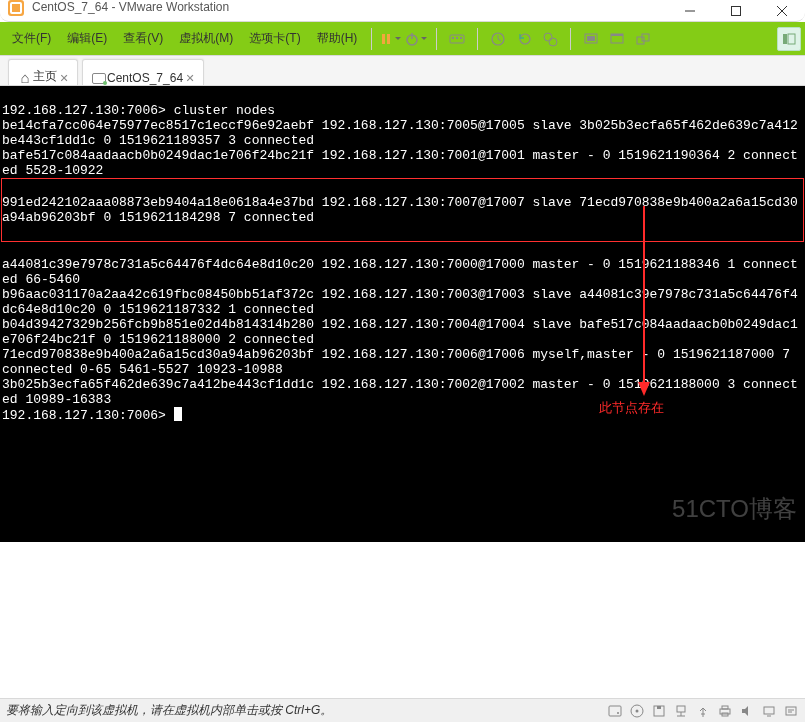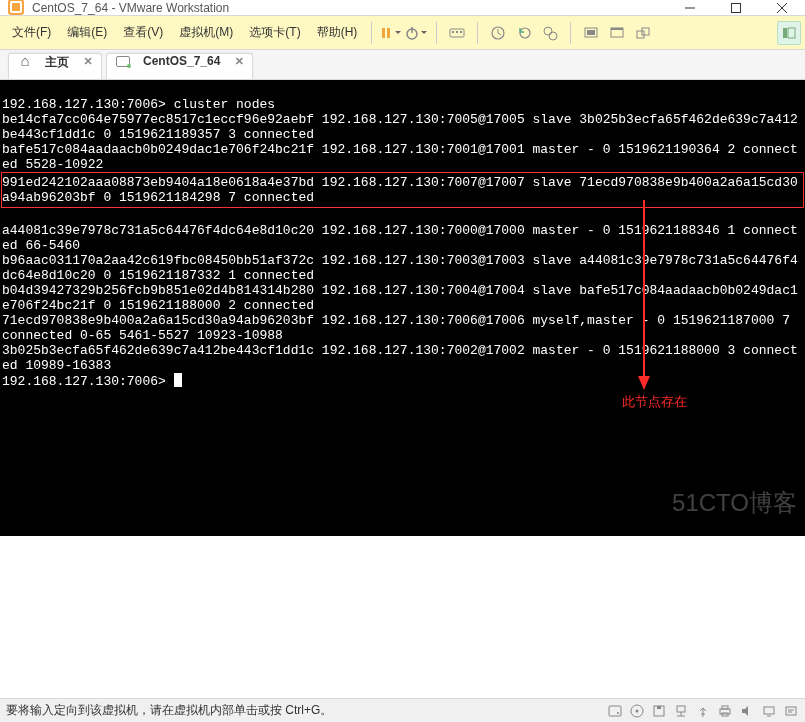--- a/index.html
+++ b/index.html
@@ -9,26 +9,27 @@
   font-family: "Microsoft YaHei", "Segoe UI", Tahoma, sans-serif;
   font-size: 12px;
   background: #fff;
   color: #333;
   overflow: hidden;
   position: relative;
 }
 
 
 .titlebar {
-  height: 16px;
+  height: 22px;
   background: #fff;
   border-bottom: 1px solid #d9d9d9;
   display: flex;
-  align-items: flex-end;
+  align-items: flex-start;
   padding: 0 0 0 8px;
+  border-radius: 9px;
 }
 .titlebar .app-icon {
   width: 16px; height: 16px;
   background: #f7a642;
   border-radius: 3px;
   display: inline-flex;
   align-items: center; justify-content: center;
   margin-right: 8px;
 }
 .titlebar .app-icon::after {
@@ -41,21 +42,21 @@
 .winbtns { display: flex; height: 100%; }
 .winbtn {
   width: 46px; height: 100%;
   display: flex; align-items: center; justify-content: center;
   color: #555; cursor: pointer;
 }
 
 
 .menubar {
   height: 34px;
-  background: #fef9c3;
+  background: #84cc16;
   border-bottom: 1px solid #d9d9d9;
   display: flex;
   align-items: center;
   padding: 0 4px;
 }
 .menu-items { display: flex; align-items: center; height: 100%; }
 .menu-item {
   padding: 0 8px;
   height: 100%;
   display: flex; align-items: center;
@@ -93,25 +94,24 @@
 }
 .tab {
   height: 26px;
   background: #fff;
   border: 1px solid #d9d9d9;
   border-bottom: none;
   border-radius: 3px 3px 0 0;
   margin-right: 4px;
   padding: 0 6px 0 8px;
   display: flex;
-  align-items: flex-start;
-  gap: 12px;
+  align-items: flex-end;
+  gap: 0;
   box-shadow: 0 -1px 2px rgba(0,0,0,0.05);
   cursor: pointer;
-  font-weight: bold;
 }
 .tab-icon {
   width: 16px; height: 14px;
   display: inline-flex; align-items: center; justify-content: center;
 }
 .home-icon::before {
   content: "⌂";
   font-size: 15px;
   line-height: 14px;
   color: #555;
@@ -150,55 +150,55 @@
   padding: 2px;
   overflow: hidden;
 }
 .term {
   white-space: pre-wrap;
   word-break: break-all;
 }
 .term .highlight-box {
   border: 1px solid #ff3030;
   margin: 0 -1px;
-  padding: 2px 0px;
+  padding: 16px 0px;
 }
 .annotation-arrow {
   position: absolute;
   left: 634px;
   top: 120px;
 }
 .annotation-text {
   position: absolute;
   left: 599px;
   top: 314px;
   color: #ff2a2a;
   font-family: Liberation Sans, sans-serif;
   font-size: 13px;
-  margin-left: 23px;
 }
 .cursor {
   display: inline-block;
   width: 8px; height: 14px;
   background: #fff;
   vertical-align: -2px;
 }
 
 
 .statusbar {
   position: absolute;
   left: 0; right: 0; bottom: 0;
   height: 24px;
   background: #f0f0f0;
   border-top: 1px solid #d9d9d9;
   display: flex;
   align-items: center;
   padding: 0 6px;
   font-size: 12px;
   color: #333;
+  font-style: italic;
 }
 .statusbar .status-text { flex: 1; }
 .status-icons { display: flex; gap: 6px; align-items: center; }
 .sicon {
   width: 16px; height: 16px;
   display: inline-flex; align-items: center; justify-content: center;
   color: #666;
 }
 
 

